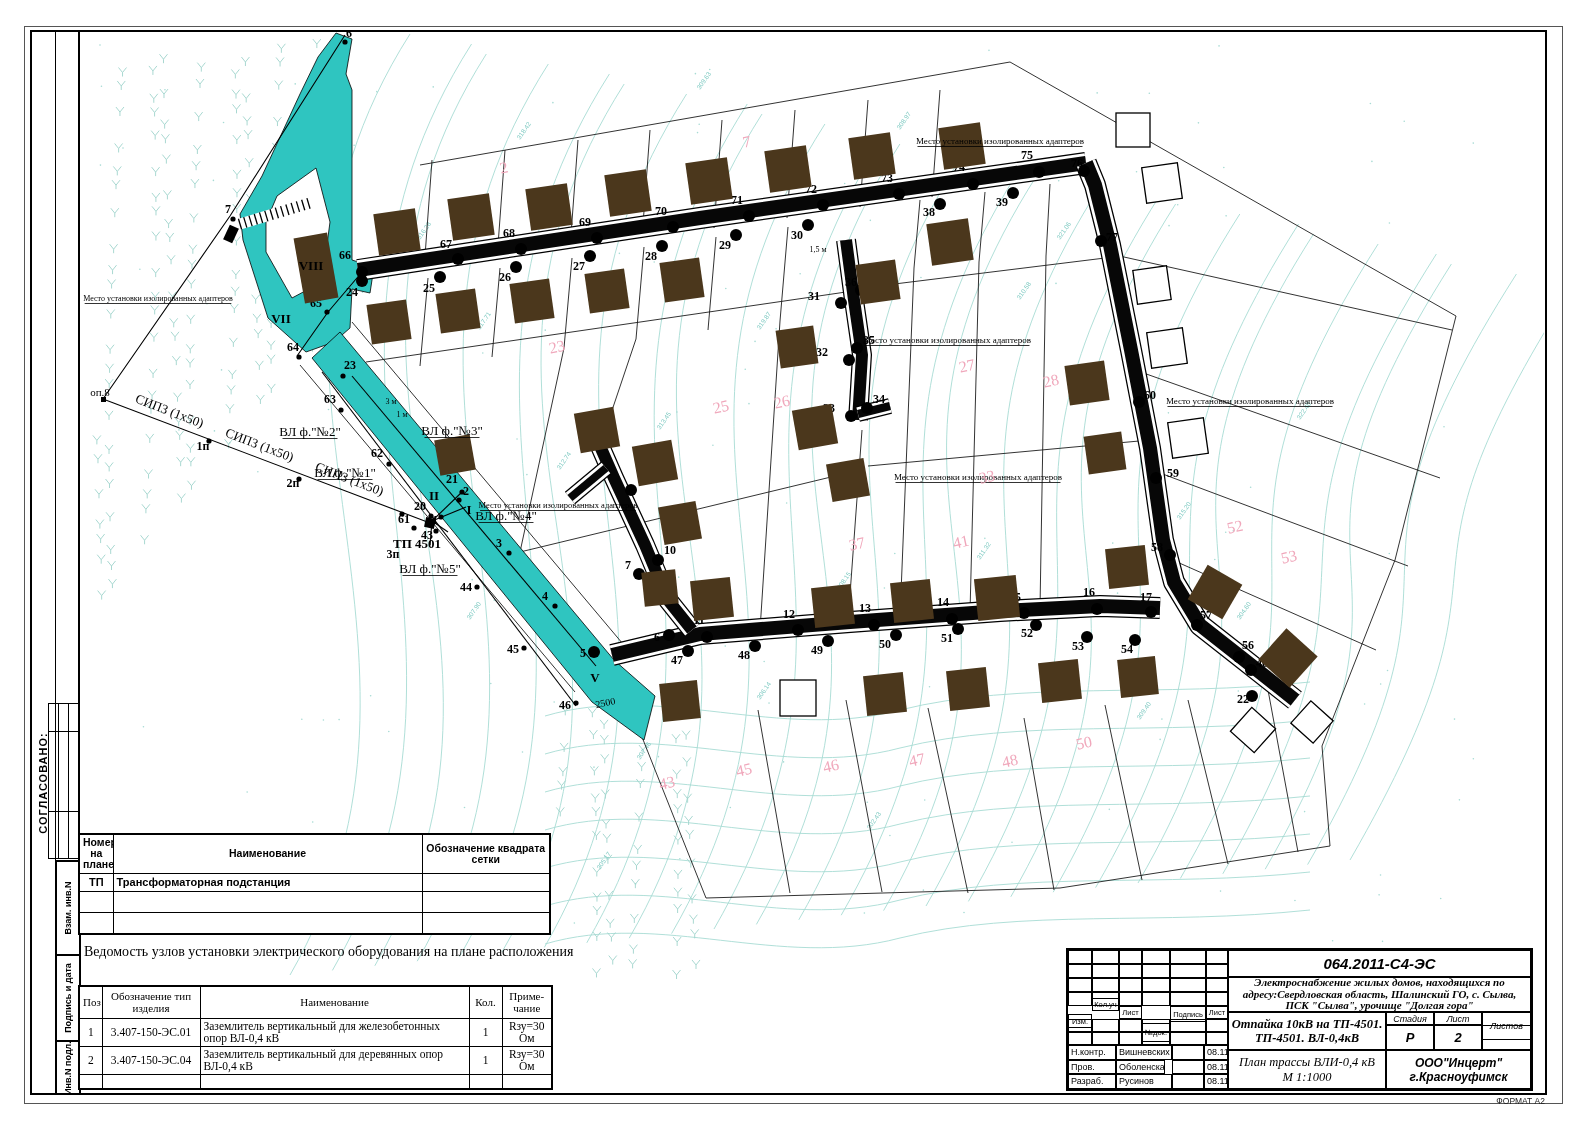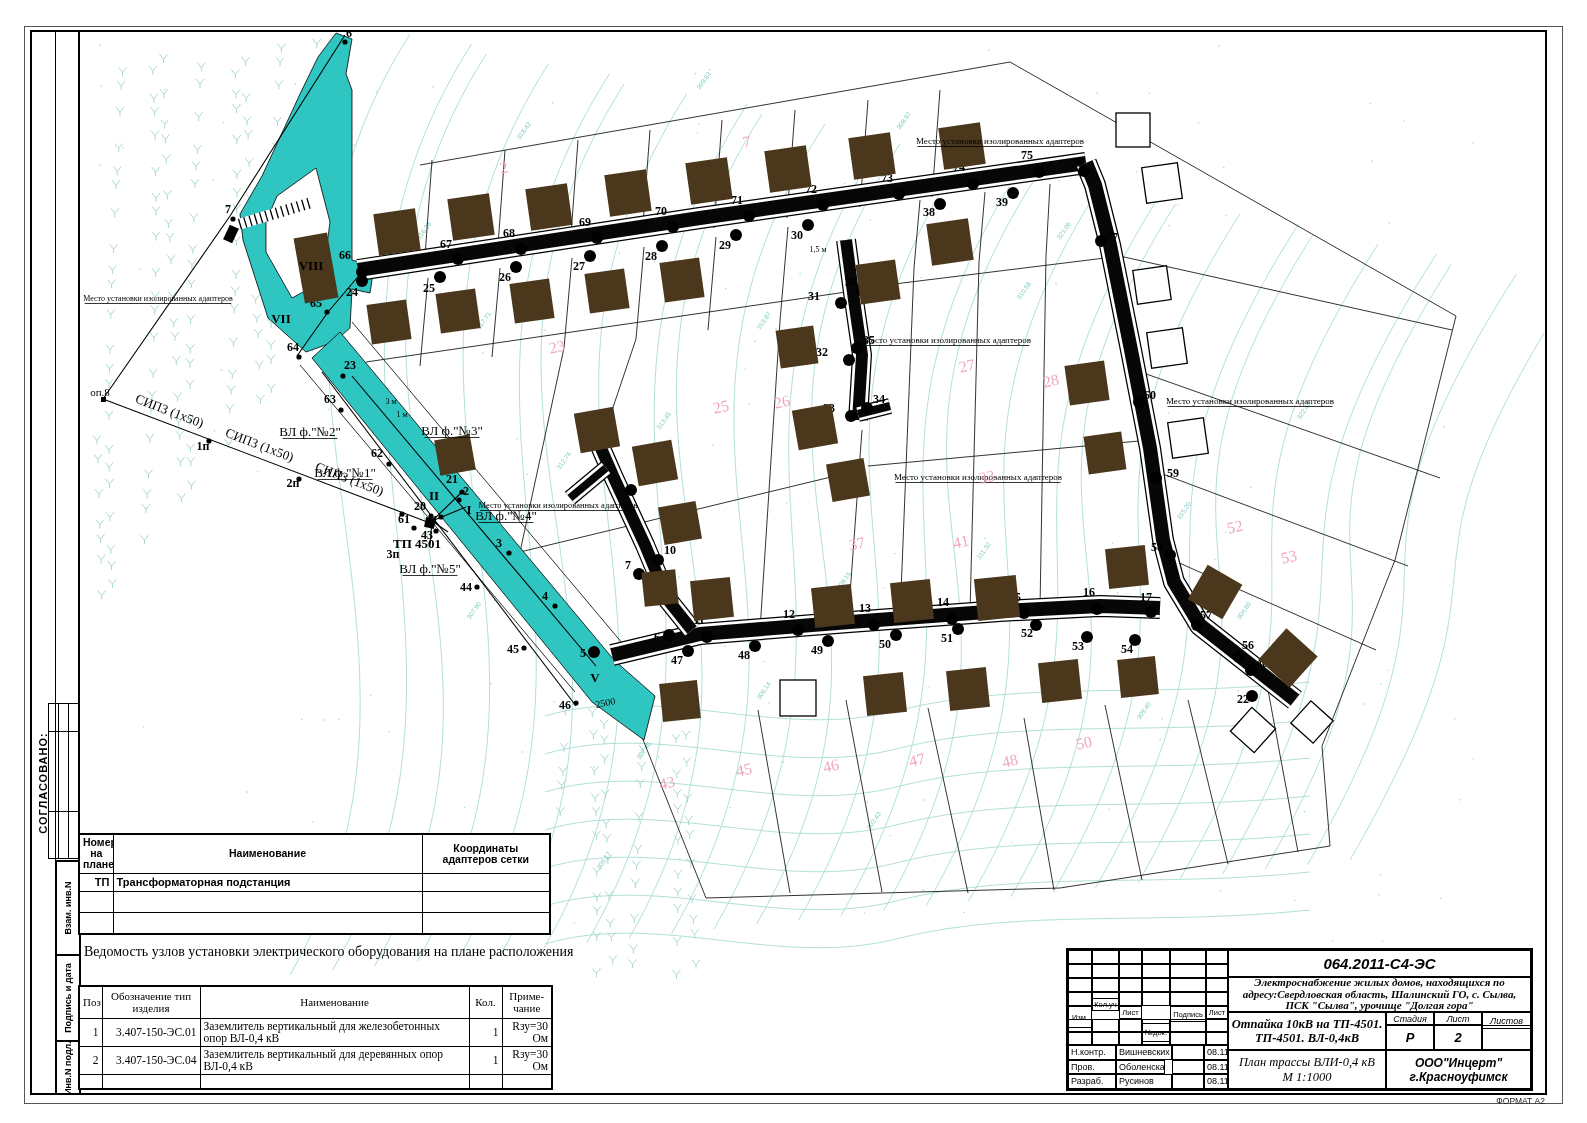--- a/index.html
+++ b/index.html
@@ -29,31 +29,31 @@
   table{border-collapse:collapse;table-layout:fixed;background:#fff;}
   td,th{border:1px solid #000;overflow:hidden;padding:0 3px;}
   #eq-table{left:78px;top:833px;width:473px;font:bold 10.5px "Liberation Sans",sans-serif;}
   #eq-table th{font-weight:bold;text-align:center;vertical-align:middle;line-height:11px;}
   #eq-table td{font-size:11px;}
   #eq-table{border:2px solid #000;}
   #caption1{left:84px;top:944px;font:14px "Liberation Serif",serif;white-space:nowrap;}
   #parts-table{left:78px;top:985px;width:473px;font:11px "Liberation Serif",serif;border:2px solid #000;}
   #parts-table th{font-weight:normal;text-align:center;vertical-align:middle;line-height:12px;}
   #parts-table td{font-size:11.5px;line-height:12px;}
-  .tc{text-align:right;}
+  .tc{text-align:center;}
   
   #titleblock{left:1066px;top:948px;width:463px;height:139px;border:2px solid #000;background:#fff;font-family:"Liberation Sans",sans-serif;}
   #titleblock .cell{position:absolute;border:1px solid #000;display:flex;align-items:center;justify-content:center;text-align:center;box-sizing:border-box;font-style:italic;}
   #doc-number{left:160px;top:0;width:303px;height:27px;font:bold 15px "Liberation Sans",sans-serif;}
   #description{left:160px;top:27px;width:303px;height:35px;font:bold 11px "Liberation Serif",serif;line-height:11.5px;padding:1px;}
   #object-cell{left:160px;top:62px;width:158px;height:38px;font:bold 12.5px "Liberation Serif",serif;line-height:14px;}
   #drawing-cell{left:160px;top:100px;width:158px;height:39px;font:12.5px "Liberation Serif",serif;line-height:15px;}
   #stage-h{left:318px;top:62px;width:48px;height:13px;font:9px "Liberation Sans",sans-serif;}
   #sheet-h{left:366px;top:62px;width:48px;height:13px;font:9px "Liberation Sans",sans-serif;}
-  #sheets-h{left:414px;top:62px;width:49px;height:17px;font:9px "Liberation Sans",sans-serif;}
+  #sheets-h{left:414px;top:62px;width:49px;height:28px;font:9px "Liberation Sans",sans-serif;}
   #stage-v{left:318px;top:75px;width:48px;height:25px;font:bold 13px "Liberation Sans",sans-serif;}
   #sheet-v{left:366px;top:75px;width:48px;height:25px;font:bold 13px "Liberation Sans",sans-serif;}
   #sheets-v{left:414px;top:75px;width:49px;height:25px;}
   #company-cell{left:318px;top:100px;width:145px;height:39px;font:bold 12px "Liberation Sans",sans-serif;line-height:14px;}
   .rev-hdr{position:absolute;font:7.5px "Liberation Sans",sans-serif;display:flex;align-items:center;justify-content:center;border:1px solid #000;box-sizing:border-box;}
   .sign-cell{position:absolute;font:9px "Liberation Sans",sans-serif;display:flex;align-items:center;border:1px solid #000;box-sizing:border-box;padding-left:2px;overflow:hidden;}
   #format-label{left:1440px;top:1096px;width:105px;text-align:right;font:8.5px "Liberation Sans",sans-serif;color:#222;}
 </style>
 </head>
 <body>
@@ -876,21 +876,21 @@
   <table class="abs" id="eq-table">
     <colgroup>
         <col style="width:34px">
         <col style="width:309px">
         <col style="width:128px">
       </colgroup>
     <tbody>
         <tr style="height:39px">
       <th>Номер на плане</th>
       <th>Наименование</th>
-      <th>Координаты адаптеров сетки</th>
+      <th>Обозначение квадрата сетки</th>
     </tr>
     <tr style="height:18px">
       <td class="tc">ТП</td>
       <td>Трансформаторная подстанция</td>
       <td></td>
     </tr>
     <tr style="height:21px">
       <td></td>
           <td></td>
           <td></td>
@@ -983,21 +983,21 @@
         <div class="rev-hdr" style="left: 51px; top: 28px; width: 23px; height: 14px;"></div>
         <div class="rev-hdr" style="left: 74px; top: 28px; width: 28px; height: 14px;"></div>
         <div class="rev-hdr" style="left: 102px; top: 28px; width: 36px; height: 14px;"></div>
         <div class="rev-hdr" style="left: 138px; top: 28px; width: 22px; height: 14px;"></div>
         <div class="rev-hdr" style="left: 0px; top: 42px; width: 24px; height: 14px;"></div>
         <div class="rev-hdr" style="left: 24px; top: 42px; width: 27px; height: 14px;"></div>
         <div class="rev-hdr" style="left: 51px; top: 42px; width: 23px; height: 14px;"></div>
         <div class="rev-hdr" style="left: 74px; top: 42px; width: 28px; height: 14px;"></div>
         <div class="rev-hdr" style="left: 102px; top: 42px; width: 36px; height: 14px;"></div>
         <div class="rev-hdr" style="left: 138px; top: 42px; width: 22px; height: 14px;"></div>
-        <div class="rev-hdr" style="left: 0px; top: 56px; width: 24px; height: 22px;">Изм.</div>
+        <div class="rev-hdr" style="left: 0px; top: 64px; width: 24px; height: 14px;">Изм.</div>
         <div class="rev-hdr" style="left: 24px; top: 48px; width: 27px; height: 13px;">Кол.уч</div>
         <div class="rev-hdr" style="left: 51px; top: 56px; width: 23px; height: 13px;">Лист</div>
         <div class="rev-hdr" style="left: 74px; top: 73px; width: 28px; height: 19px;">№док.</div>
         <div class="rev-hdr" style="left: 102px; top: 56px; width: 36px; height: 16px;">Подпись</div>
         <div class="rev-hdr" style="left: 138px; top: 56px; width: 22px; height: 13px;">Лист</div>
         <div class="rev-hdr" style="left: 0px; top: 69px; width: 24px; height: 13px;"></div>
         <div class="rev-hdr" style="left: 24px; top: 69px; width: 27px; height: 13px;"></div>
         <div class="rev-hdr" style="left: 51px; top: 69px; width: 23px; height: 13px;"></div>
         <div class="rev-hdr" style="left: 74px; top: 69px; width: 28px; height: 13px;"></div>
         <div class="rev-hdr" style="left: 102px; top: 69px; width: 36px; height: 13px;"></div>

